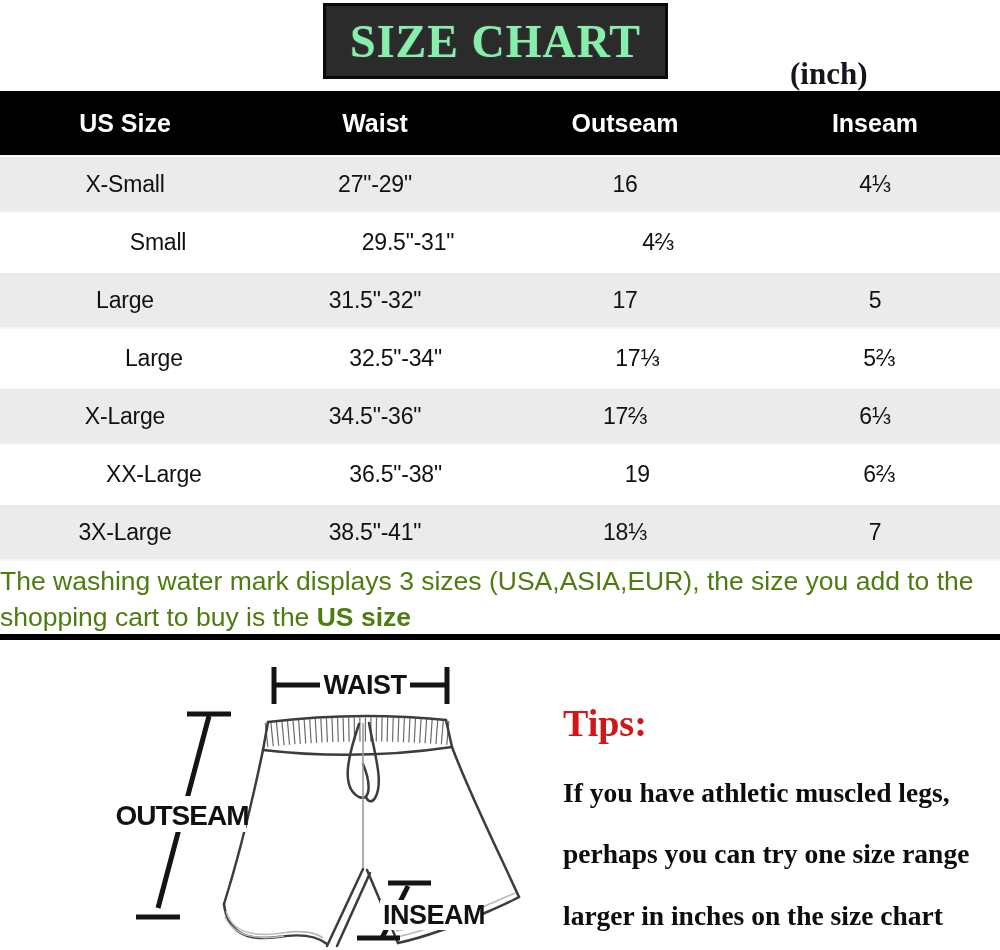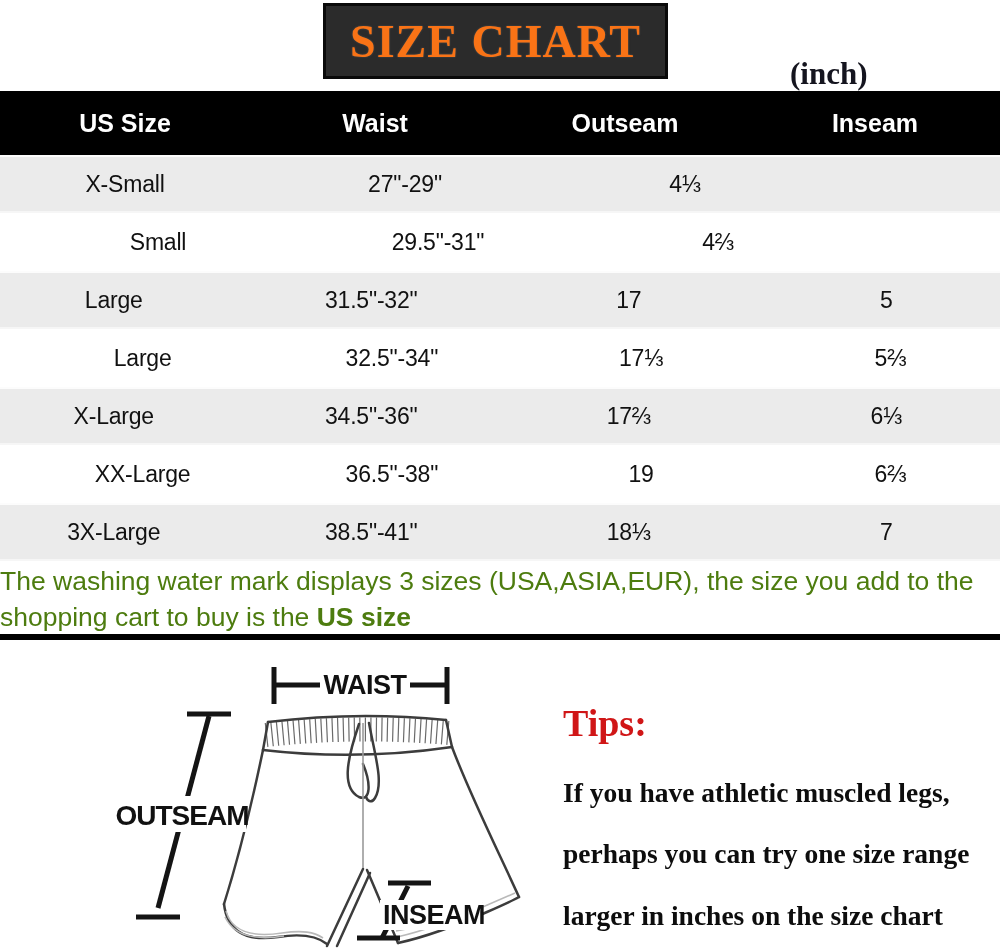--- a/index.html
+++ b/index.html
@@ -7,37 +7,37 @@
   .canvas {
     position:relative; width:1000px; height:950px;
     background:#fff; overflow:hidden;
     font-family:"Liberation Sans", sans-serif; color:#111;
   }
   
   .title-box {
     position:absolute; left:323px; top:3px; width:345px; height:76px;
     background:#2b2b2b; border:3px solid #0a0a0a;
     display:flex; align-items:center; justify-content:center;
-    color:#f97316; font-family:"Liberation Serif", serif; font-weight:bold;
+    color:#86efac; font-family:"Liberation Serif", serif; font-weight:bold;
     font-size:46px; letter-spacing:1px; text-shadow:0 0 2px #555;
   }
   .unit-label {
     position:absolute; left:790px; top:56px;
     font-family:"Liberation Serif", serif; font-weight:bold;
     font-size:31px; color:#15151f;
   }
   
   .thead {
     position:absolute; left:0; top:91px; width:1000px; height:64px;
     background:#000; display:flex; align-items:center;
     color:#fff; font-weight:bold; font-size:25px;
   }
   .thead .tc { width:250px; text-align:center; }
   .tbody { position:absolute; left:0; top:155px; width:1000px; }
-  .trow { height:58px; display:flex; align-items:center; font-size:23px;gap:30px; }
+  .trow { height:58px; display:flex; align-items:center; font-size:23px; }
   .trow .tc { width:250px; text-align:center; letter-spacing:-0.2px; }
   .trow.g { background:#ebebeb; border-top:2px solid #fcfcfc; border-bottom:2px solid #f6f6f6; }
   .trow.w { background:#ffffff;padding-left:33px; }
   
   .note {
     position:absolute; left:0; top:563px; width:1000px;
     font-size:26.5px; line-height:36px; color:#4d7c0f;
   }
   .note b { font-weight:bold; }
   .divider { position:absolute; left:0; top:634px; width:1000px; height:6px; background:#000; }
@@ -62,20 +62,21 @@
     <div class="tc">US Size</div>
     <div class="tc">Waist</div>
     <div class="tc">Outseam</div>
     <div class="tc">Inseam</div>
   </div>
 
   <div class="tbody">
     <div class="trow g">
       <div class="tc">X-Small</div>
       <div class="tc">27"-29"</div>
+      <div class="tc">16</div>
       <div class="tc">4⅓</div>
     </div>
     <div class="trow w">
       <div class="tc">Small</div>
       <div class="tc">29.5"-31"</div>
       <div class="tc">4⅔</div>
     </div>
     <div class="trow g">
       <div class="tc">Large</div>
       <div class="tc">31.5"-32"</div>

